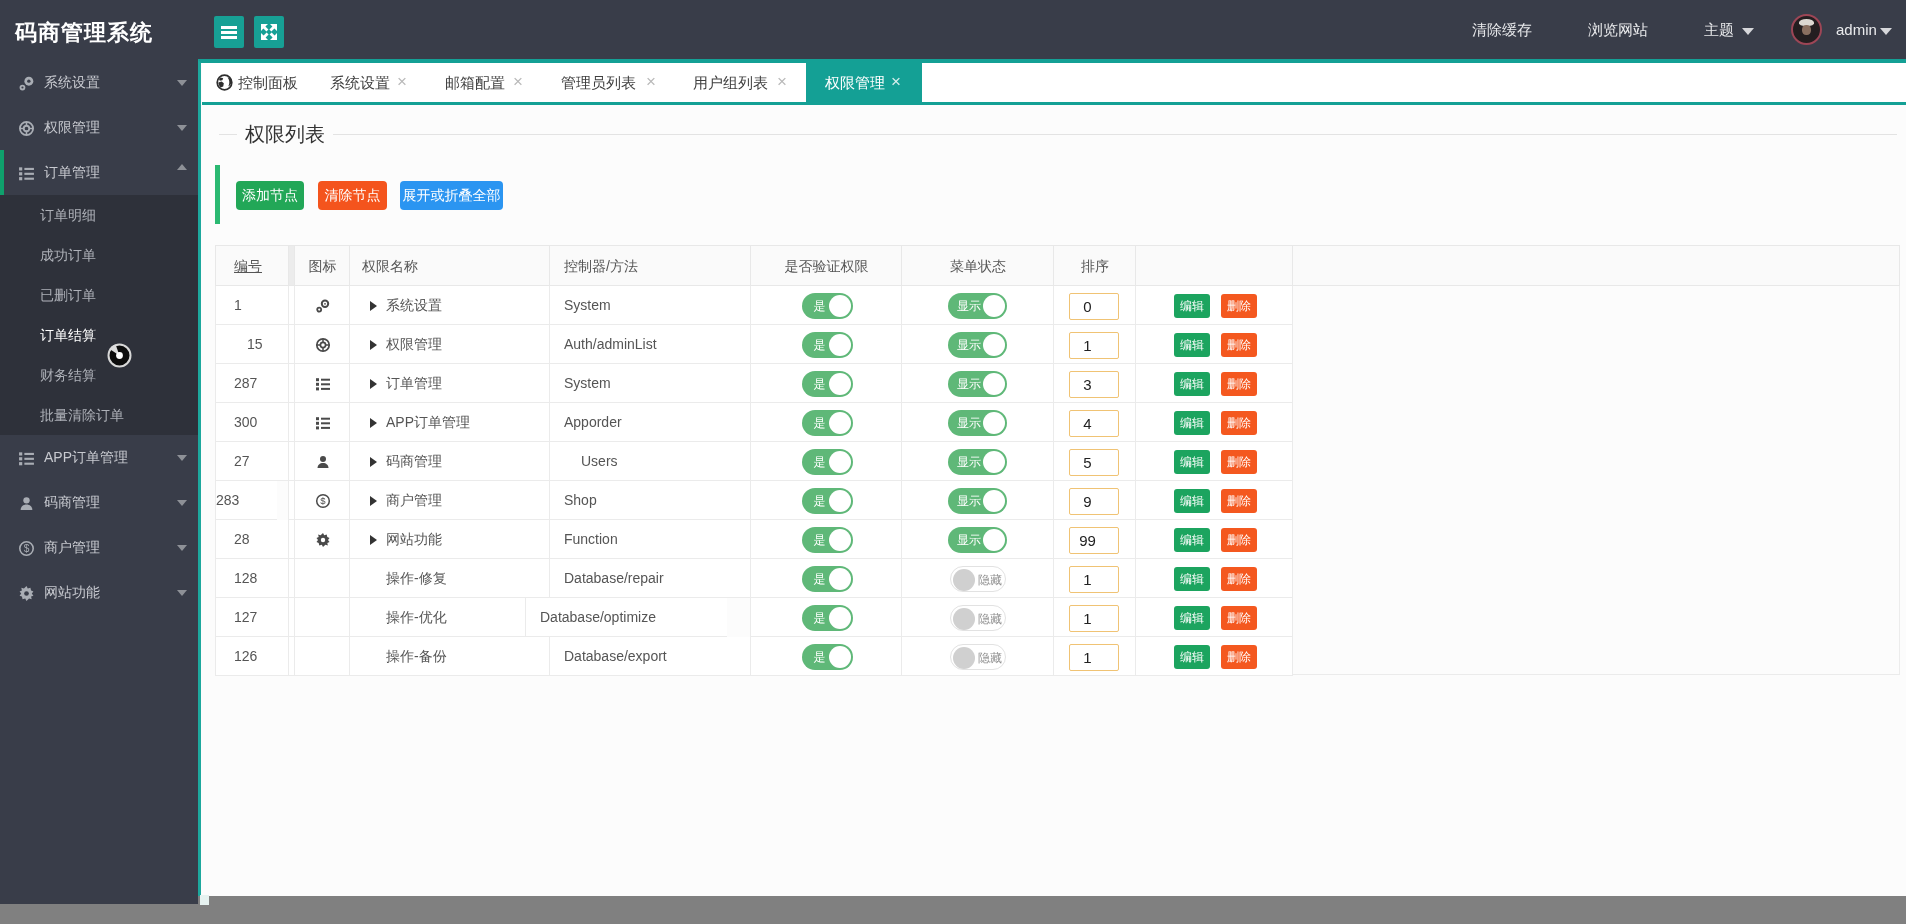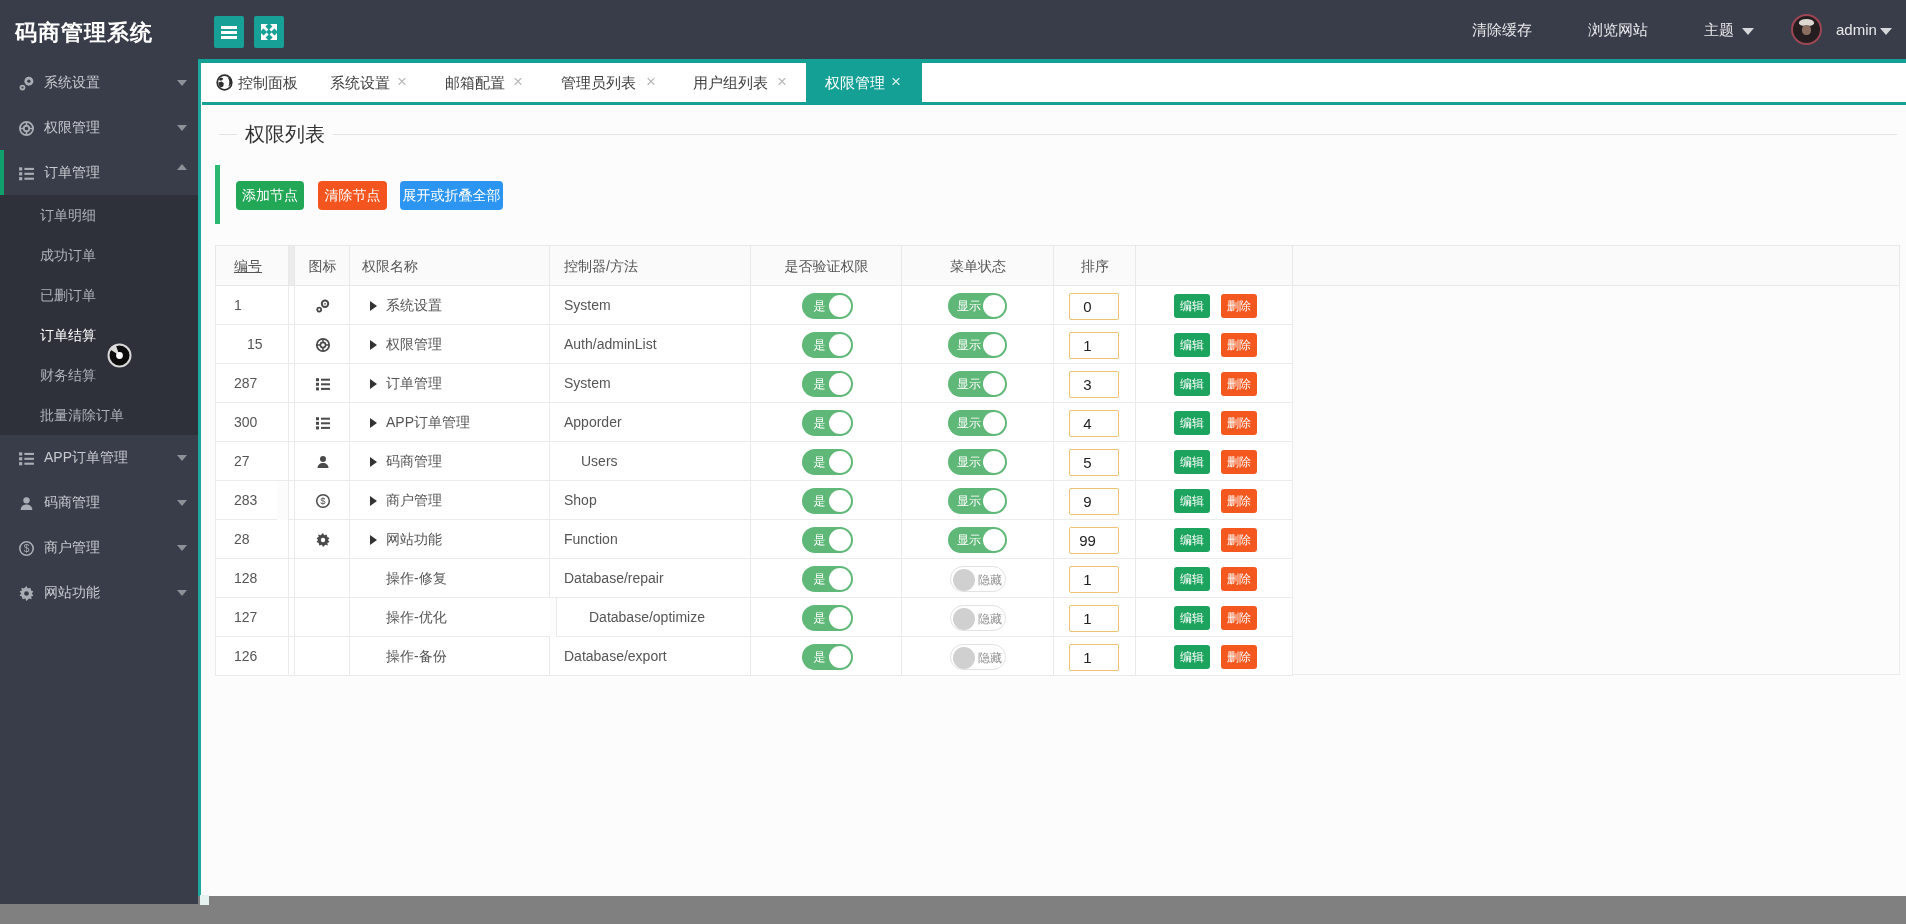--- a/index.html
+++ b/index.html
@@ -347,21 +347,21 @@
           <span class="swc" style="left:35px"></span>
         </div>
       </div>
       <div class="abs bcell" style="left:1053px;top:442px;width:83px;height:39px;line-height:39px;;position:absolute">
         <div class="inp" style="left:15px;top:6.5px">5</div>
       </div>
       <div class="abs bcell" style="left:1135px;top:442px;width:158px;height:39px;line-height:39px;border-right:1px solid #ebebeb;;position:absolute">
         <div class="abtn" style="left:38px;top:7.5px;background:#1ca45f">编辑</div>
         <div class="abtn" style="left:85px;top:7.5px;background:#f4581f">删除</div>
       </div>
-      <div class="abs bcell" style="left:215px;top:481px;width:62px;height:39px;line-height:39px;padding-left:18px;;position:absolute">283</div>
+      <div class="abs bcell" style="left:215px;top:481px;width:62px;height:39px;line-height:39px;;position:absolute">283</div>
       <div class="abs bcell" style="left:288px;top:481px;width:7px;height:39px;line-height:39px;;position:absolute"></div>
       <div class="abs bcell" style="left:294px;top:481px;width:56px;height:39px;line-height:39px;text-align:center;;position:absolute"><span style="display:inline-block;vertical-align:middle;line-height:0"><svg width="16" height="16" viewBox="0 0 16 16">
             <circle cx="8" cy="8" r="6.3" fill="none" stroke="#4a4a4a" stroke-width="1.5"></circle>
             <text x="8" y="11.4" font-size="9.5" text-anchor="middle" fill="#4a4a4a" font-family="Liberation Sans">$</text>
           </svg></span></div>
       <div class="abs bcell" style="left:349px;top:481px;width:201px;height:39px;line-height:39px;;position:absolute"><span class="tri" style="left:20px;top:14.5px"></span><span style="padding-left:36px">商户管理</span></div>
       <div class="abs bcell" style="left:549px;top:481px;width:202px;height:39px;line-height:39px;padding-left:14px;;position:absolute">Shop</div>
       <div class="abs bcell" style="left:750px;top:481px;width:152px;height:39px;line-height:39px;;position:absolute">
         <div class="sw" style="left:50.5px;top:6.5px;width:51px">
           <span class="swt" style="left:12px">是</span>
@@ -429,21 +429,21 @@
         <div class="inp" style="left:15px;top:6.5px">1</div>
       </div>
       <div class="abs bcell" style="left:1135px;top:559px;width:158px;height:39px;line-height:39px;border-right:1px solid #ebebeb;;position:absolute">
         <div class="abtn" style="left:38px;top:7.5px;background:#1ca45f">编辑</div>
         <div class="abtn" style="left:85px;top:7.5px;background:#f4581f">删除</div>
       </div>
       <div class="abs bcell" style="left:215px;top:598px;width:74px;height:39px;line-height:39px;padding-left:18px;;position:absolute">127</div>
       <div class="abs bcell" style="left:288px;top:598px;width:7px;height:39px;line-height:39px;;position:absolute"></div>
       <div class="abs bcell" style="left:294px;top:598px;width:56px;height:39px;line-height:39px;;position:absolute"></div>
       <div class="abs bcell" style="left:349px;top:598px;width:201px;height:39px;line-height:39px;;position:absolute"><span style="padding-left:36px">操作-优化</span></div>
-      <div class="abs bcell" style="left:556px;top:598px;width:202px;height:39px;line-height:39px;padding-left:32px;;position:absolute">Database/optimize</div>
+      <div class="abs bcell" style="left:525px;top:598px;width:202px;height:39px;line-height:39px;padding-left:14px;;position:absolute">Database/optimize</div>
       <div class="abs bcell" style="left:750px;top:598px;width:152px;height:39px;line-height:39px;;position:absolute">
         <div class="sw" style="left:50.5px;top:6.5px;width:51px">
           <span class="swt" style="left:12px">是</span>
           <span class="swc" style="left:27px"></span>
         </div>
       </div>
       <div class="abs bcell" style="left:901px;top:598px;width:153px;height:39px;line-height:39px;;position:absolute">
         <div class="swoff" style="left:48px;top:6.5px;width:56px">
           <span class="swc" style="left:2px;background:#d0d0d0"></span>
           <span class="swt" style="left:27px;color:#909090">隐藏</span>

